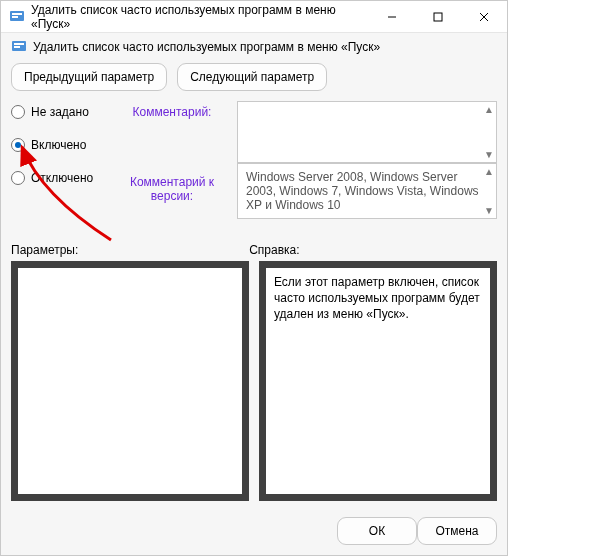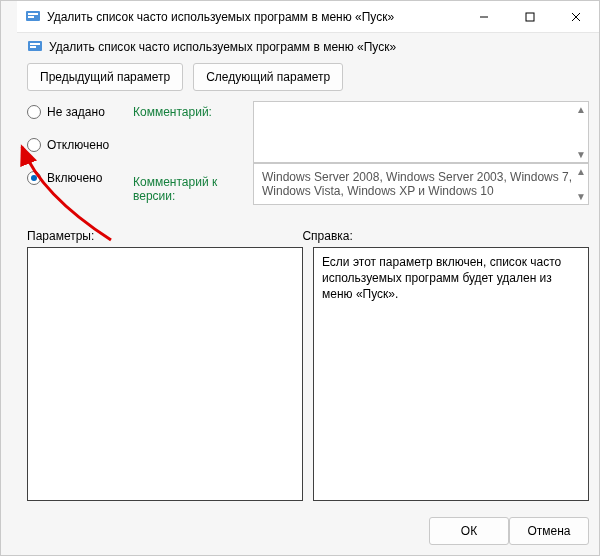--- a/index.html
+++ b/index.html
@@ -7,27 +7,26 @@
   body {
     font-family: "Segoe UI", Tahoma, sans-serif;
     font-size: 12px;
     color: #000;
     background: #fff;
     width: 600px;
     height: 556px;
     position: relative;
   }
   .window {
-    width: 600px;
+    width: 508px;
     height: 556px;
     background: #f6f6f6;
     border: 1px solid #c9c9c9;
     display: flex;
     flex-direction: column;
-    padding-left: 16px;
   }
   .titlebar {
     height: 32px;
     background: #fff;
     display: flex;
     align-items: center;
     padding-left: 8px;
     border-bottom: 1px solid #e6e6e6;
     font-size: 12px;
   }
@@ -47,21 +46,21 @@
     gap:6px;
   }
   .subtitle-row .app-icon { width:16px; height:16px; }
   .nav-row {
     display:flex; gap:10px;
     padding: 0 10px 10px 10px;
   }
   .btn {
     background:#fdfdfd;
     border:1px solid #c9c9c9;
-    border-radius:3px;
+    border-radius:9px;
     padding:6px 12px;
     font: inherit;
     color:#000;
   }
   .content {
     flex:1;
     padding: 0 10px 6px 10px;
     display:flex;
     flex-direction:column;
     min-height:0;
@@ -83,21 +82,21 @@
   }
   .radio-dot {
     width:14px; height:14px; border-radius:50%;
     border:1px solid #707070; background:#fff;
     display:inline-flex; align-items:center; justify-content:center;
   }
   .radio-dot.selected::after{
     content:""; width:6px; height:6px; border-radius:50%;
     background:#0067c0;
   }
-  .lbl { padding-top:4px; color:#15803d; }
+  .lbl { padding-top:4px; color:#6d28d9;text-align:center; }
   .textarea-like {
     background:#fff;
     border:1px solid #c9c9c9;
     height:62px;
     position:relative;
   }
   .scroll-up,.scroll-down{
     position:absolute; right:2px;
     color:#7a7a7a;
     font-size:10px;
@@ -121,21 +120,21 @@
   .panels {
     flex:1;
     display:flex;
     gap:10px;
     margin-top:4px;
     min-height:0;
   }
   .panel {
     flex:1;
     background:#fff;
-    border:1px solid #404040;
+    border:7px solid #404040;
     padding:6px 8px;
     overflow:hidden;
     color:#000;
   }
   .help-panel p { margin:0 0 10px 0; line-height:1.35; }
   .footer {
     display:flex;
     justify-content:flex-end;
     padding:10px;
   }
@@ -199,28 +198,28 @@
   <div class="content">
 
     <div class="top-grid">
       <div class="radios" style="grid-row:1 / span 2;">
         <label class="radio-row">
           <input type="radio" name="state" class="radio-input" style="">
           <span class="radio-dot"></span>
           <span>Не задано</span>
         </label>
         <label class="radio-row">
+          <input type="radio" name="state" class="radio-input" checked="" style="">
+          <span class="radio-dot selected"></span>
+          <span>Включено</span>
+        </label>
+        <label class="radio-row">
           <input type="radio" name="state" class="radio-input" style="">
           <span class="radio-dot"></span>
           <span>Отключено</span>
-        </label>
-        <label class="radio-row">
-          <input type="radio" name="state" class="radio-input" checked="" style="">
-          <span class="radio-dot selected"></span>
-          <span>Включено</span>
         </label>
       </div>
 
       <div class="lbl">Комментарий:</div>
       <div class="textarea-like">
         <span class="scroll-up">▲</span>
         <span class="scroll-down">▼</span>
       </div>
 
       <div class="lbl" style="margin-top:8px;">Комментарий к версии:</div>

